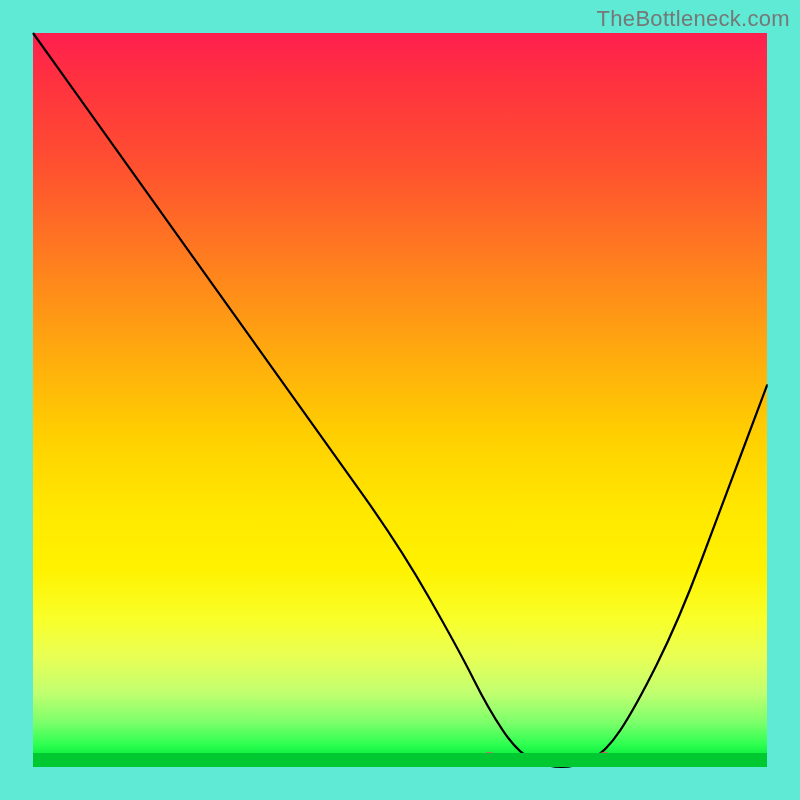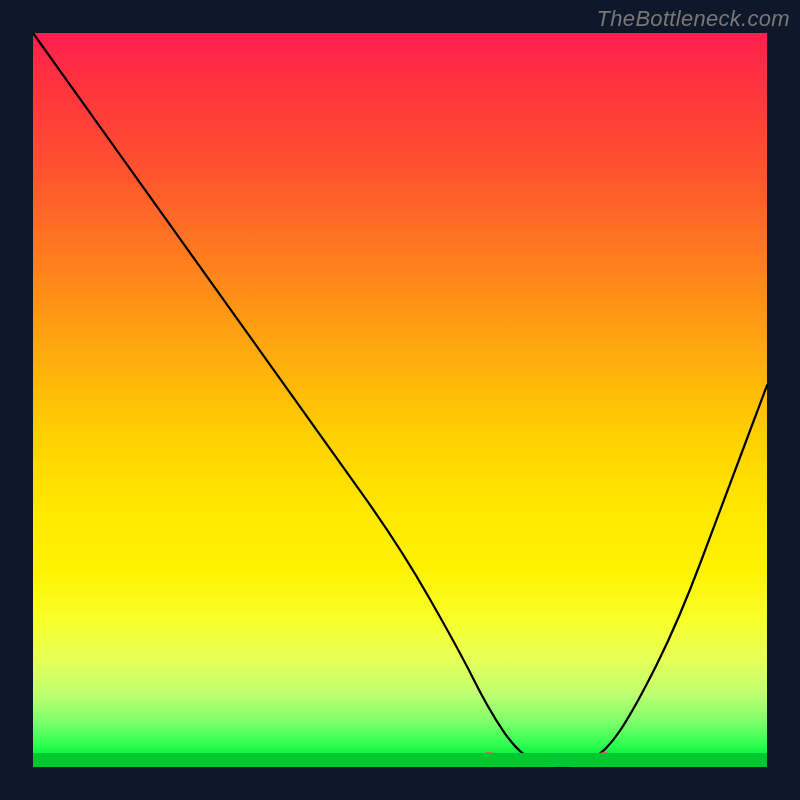--- a/index.html
+++ b/index.html
@@ -8,22 +8,21 @@
     width: 800px;
     height: 800px;
     background: #000;
     overflow: hidden;
     font-family: Arial, Helvetica, sans-serif;
   }
   .frame {
     position: relative;
     width: 800px;
     height: 800px;
-    background: #0f172a;
-    font-style: italic;
+    background: #5eead4;
   }
   .attribution {
     position: absolute;
     top: 6px;
     right: 10px;
     color: #777;
     font-size: 22px;
     font-weight: 500;
     letter-spacing: 0.3px;
   }

